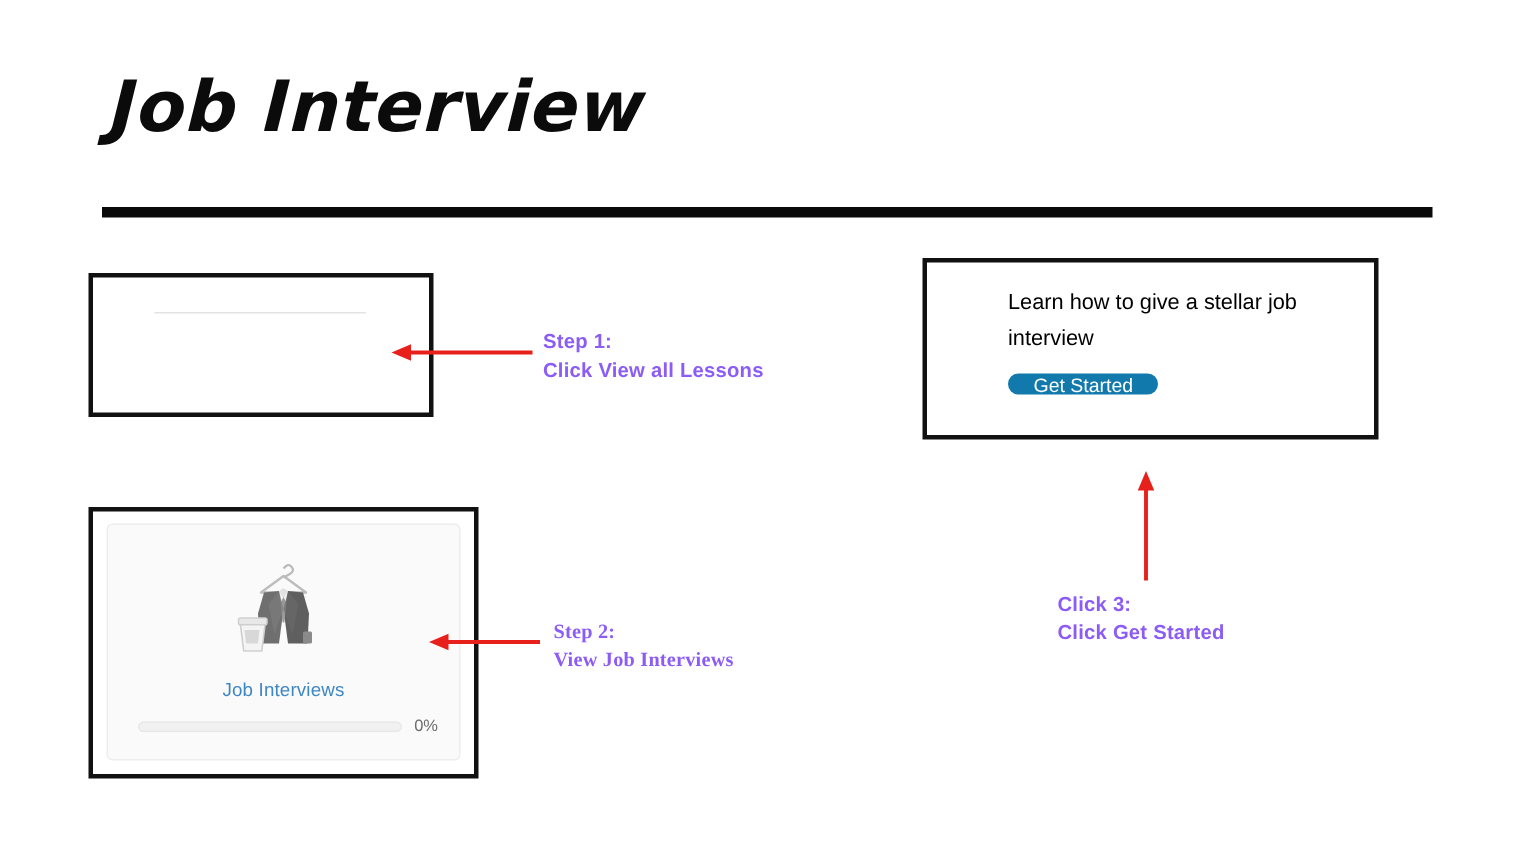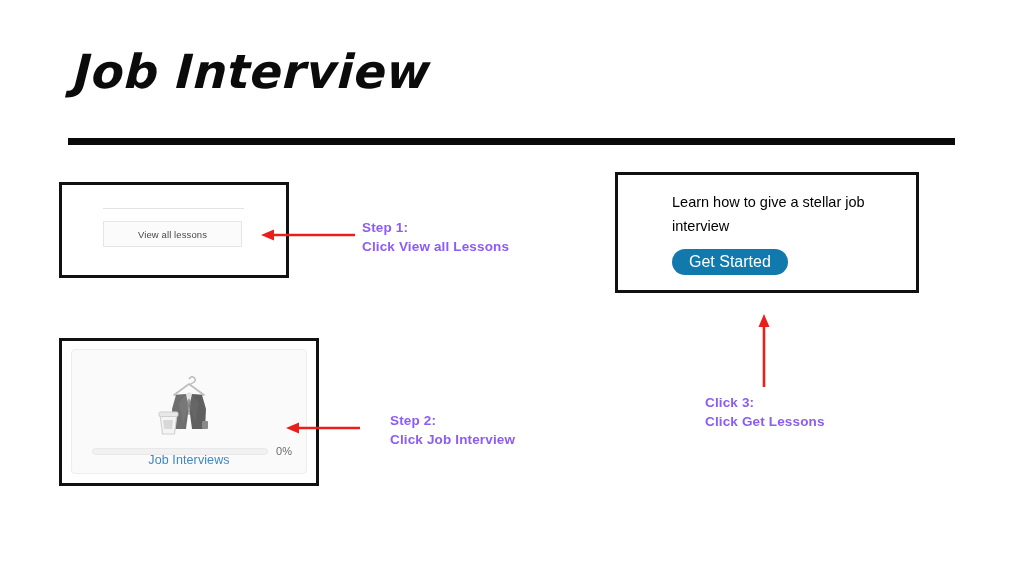--- a/index.html
+++ b/index.html
@@ -80,21 +80,21 @@
     color: #4a4a4a;
     letter-spacing: 0.1px;
     cursor: pointer;
   }
 
   
   #panel-course {
     left: 59px;
     top: 338px;
     width: 260px;
-    height: 148px;
+    height: 181px;
   }
   #course-card {
     position: absolute;
     left: 9px;
     top: 8px;
     right: 9px;
     bottom: 9px;
     background: #fafafa;
     border: 1px solid #ededed;
     border-radius: 4px;
@@ -162,65 +162,64 @@
     width: 215px;
     font-size: 14.5px;
     line-height: 1.65;
     color: #000000;
     font-weight: 400;
   }
   #get-started-button {
     position: absolute;
     left: 54px;
     top: 74px;
-    height: 26px;
+    height: 14px;
     padding: 0 17px;
     border-radius: 14px;
     background: #1279ad;
     color: #ffffff;
-    font-size: 16px;
+    font-size: 13px;
     display: inline-flex;
     align-items: center;
     justify-content: center;
     cursor: pointer;
     border: none;
   }
 
   
   .step-caption {
     position: absolute;
     font-size: 13.5px;
     font-weight: 700;
     color: #8b5cf6;
     line-height: 1.42;
     letter-spacing: 0.15px;
     white-space: nowrap;
   }
   #caption-step1 { left: 362px; top: 218px; }
-  #caption-step2 { left: 390px; top: 411px; }
+  #caption-step2 { left: 369px; top: 411px; font-family: Liberation Serif, serif; }
   #caption-step3 { left: 705px; top: 393px; }
 
   
   .arrow-svg { position: absolute; overflow: visible; }
   #arrow-step1 { left: 258px; top: 228px; }
   #arrow-step2 { left: 283px; top: 421px; }
   #arrow-step3 { left: 757px; top: 312px; }
 </style>
 </head>
 <body>
 
 <div id="slide-title">Job Interview</div>
 
 <div id="title-rule"></div>
 
 <div class="panel" id="panel-lessons">
 
   <div id="lessons-toprule"></div>
 
-  <div id="view-all-lessons-button">View all lessons</div>
 </div>
 
 <div class="panel" id="panel-course">
 
   <div id="course-card">
 
     <div id="suit-illustration">
       <svg width="74" height="66" viewBox="0 0 74 66" aria-hidden="true">
 
         <path d="M37 6 q3 -4 5.5 -1 q2 2.5 -1 4.5 L37 12" fill="none" stroke="#b9b9b9" stroke-width="1.4"></path>
@@ -267,26 +266,26 @@
   <div id="get-started-button">Get Started</div>
 </div>
 
 <div class="step-caption" id="caption-step1">
   <div>Step 1:</div>
   <div>Click View all Lessons</div>
 </div>
 
 <div class="step-caption" id="caption-step2">
   <div>Step 2:</div>
-  <div>Click Job Interview</div>
+  <div>View Job Interviews</div>
 </div>
 
 <div class="step-caption" id="caption-step3">
   <div>Click 3:</div>
-  <div>Click Get Lessons</div>
+  <div>Click Get Started</div>
 </div>
 
 <svg class="arrow-svg" id="arrow-step1" width="98" height="14">
   <line x1="97" y1="7" x2="14" y2="7" stroke="#e8201b" stroke-width="2.6"></line>
   <path d="M3 7 L16 1.5 L16 12.5 Z" fill="#e8201b"></path>
 </svg>
 
 <svg class="arrow-svg" id="arrow-step2" width="78" height="14">
   <line x1="77" y1="7" x2="14" y2="7" stroke="#e8201b" stroke-width="2.6"></line>
   <path d="M3 7 L16 1.5 L16 12.5 Z" fill="#e8201b"></path>

